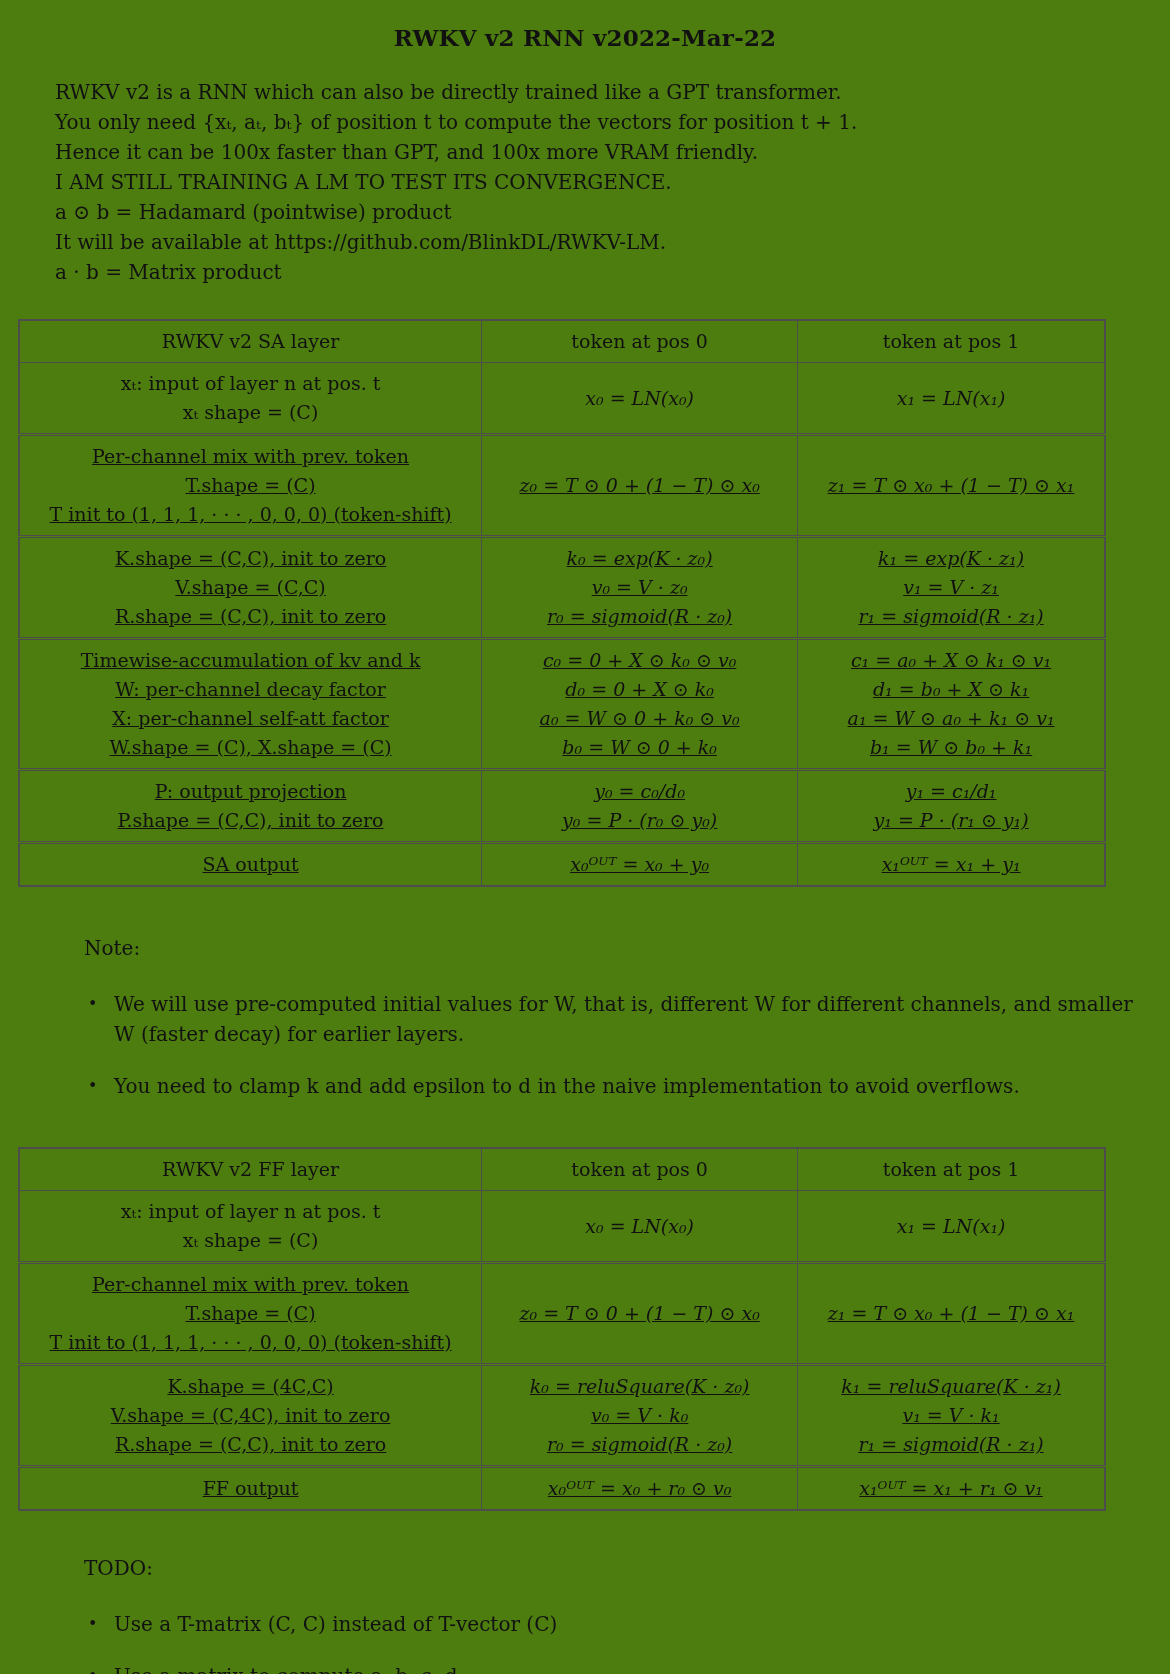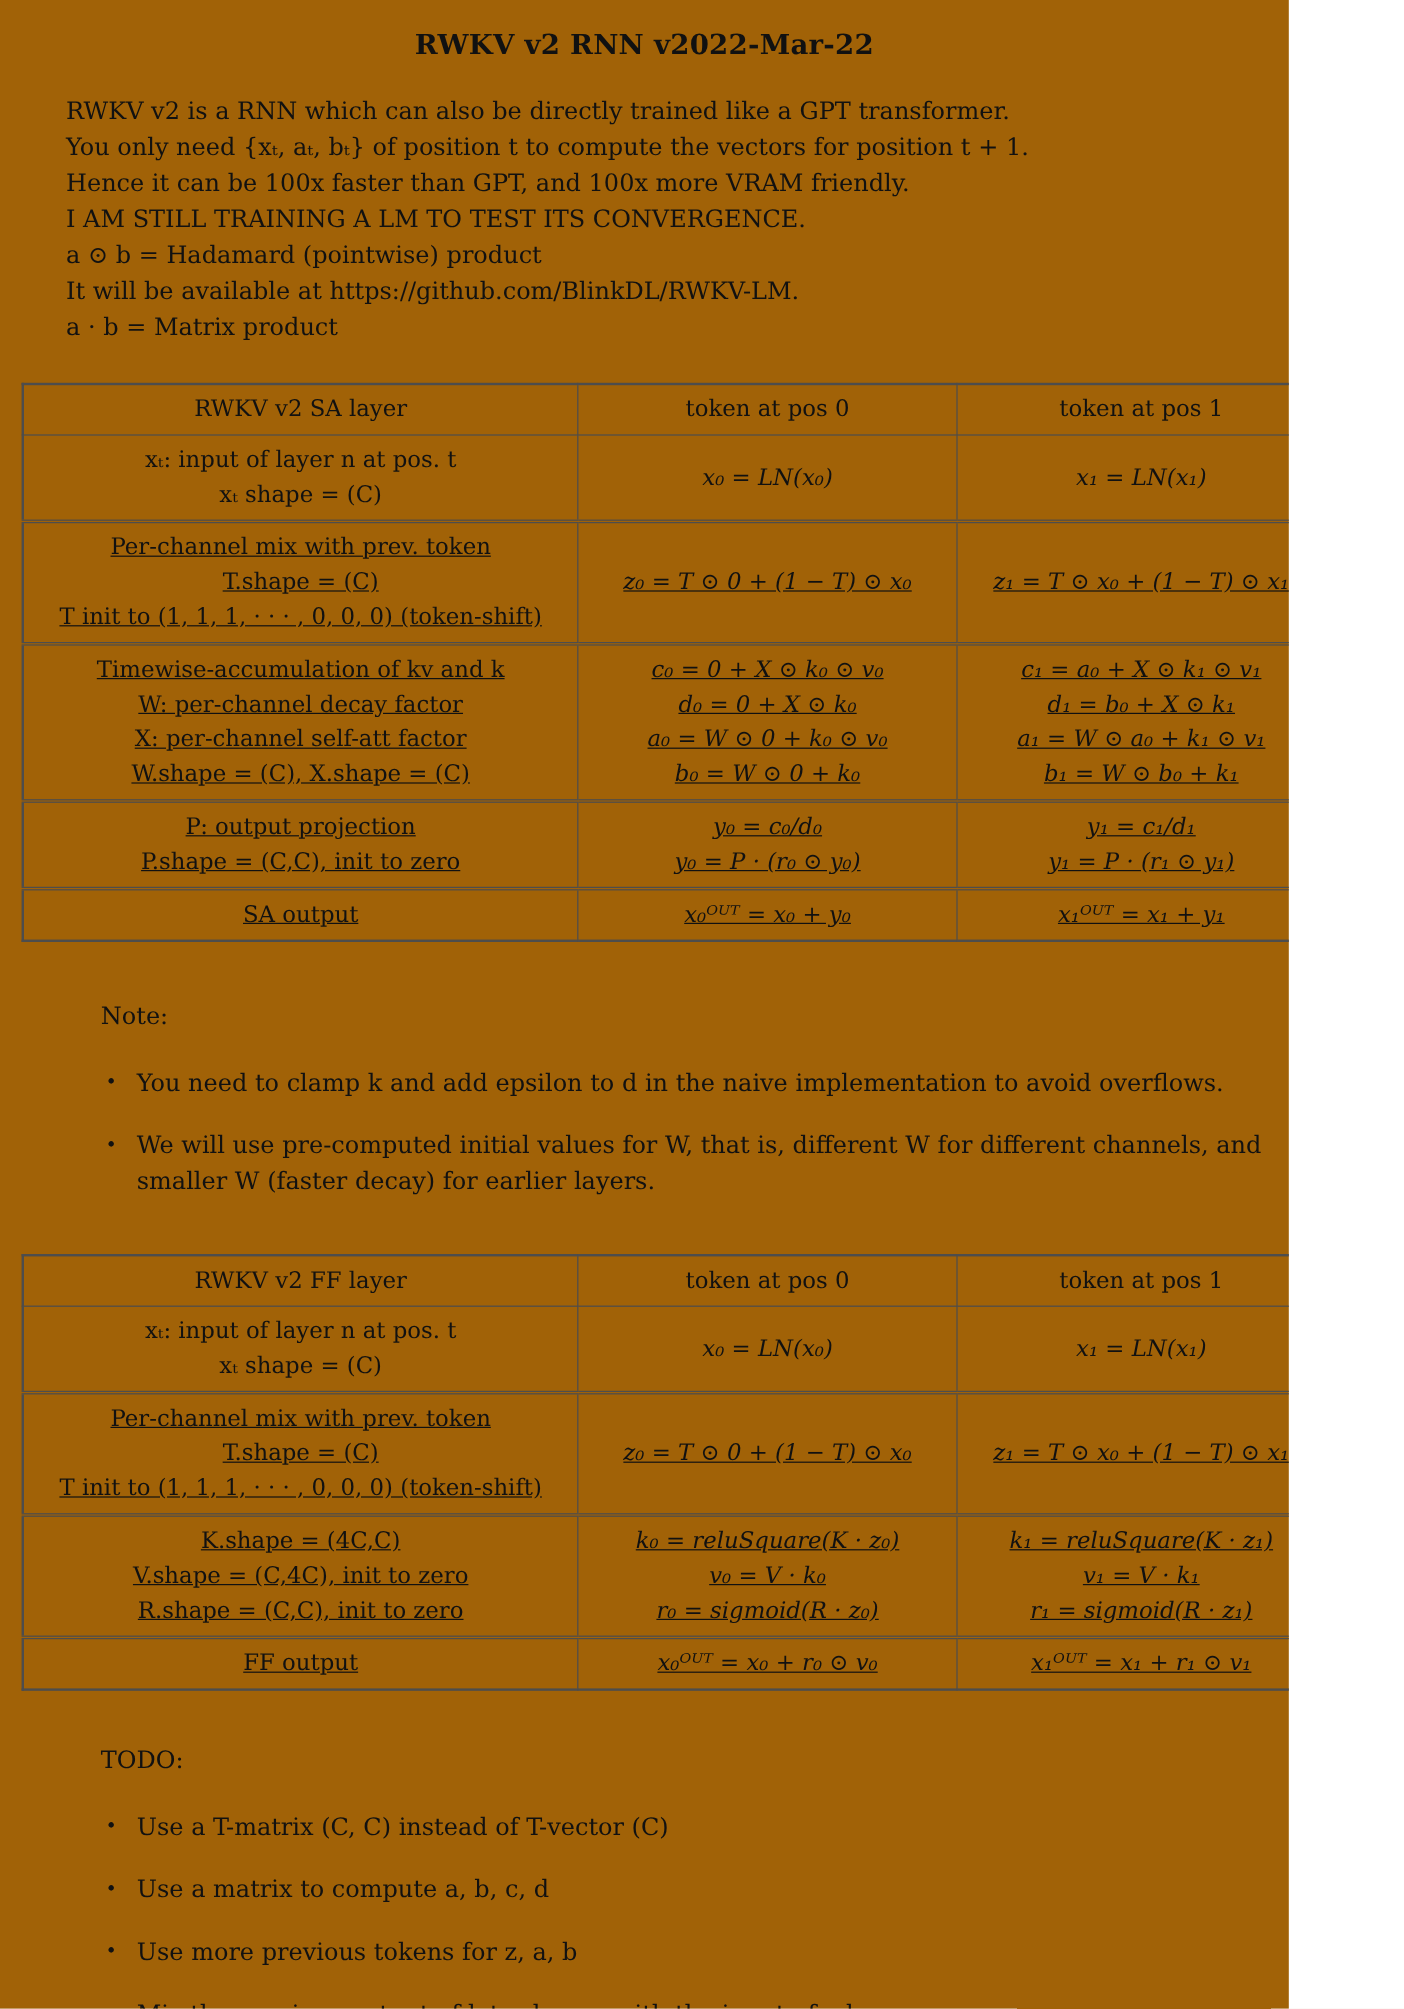--- a/index.html
+++ b/index.html
@@ -1,22 +1,22 @@
 <!DOCTYPE html>
 <html><head>
 <meta charset="utf-8">
 <style>
   * { margin: 0; padding: 0; box-sizing: border-box; }
   html, body { background: #ffffff; }
   .page {
     position: relative;
-    width: 1074px;
+    width: 1170px;
     height: 1674px;
     overflow: hidden;
-    background: #a16207;
+    background: #4d7c0f;
     color: #111111;
     font-family: "DejaVu Serif", "Liberation Serif", serif;
     padding-top: 24px;
   }
   .title {
     text-align: center;
     font-size: 23px;
     font-weight: bold;
     letter-spacing: 0.2px;
   }
@@ -109,20 +109,31 @@
         <td class="math">x₁ = LN(x₁)</td>
       </tr>
       <tr class="body-row">
         <td class="label">Per-channel mix with prev. token
 T.shape = (C)
 T init to (1, 1, 1, · · · , 0, 0, 0) (token-shift)</td>
         <td class="math">z₀ = T ⊙ 0 + (1 − T) ⊙ x₀</td>
         <td class="math">z₁ = T ⊙ x₀ + (1 − T) ⊙ x₁</td>
       </tr>
       <tr class="body-row">
+        <td class="label">K.shape = (C,C), init to zero
+V.shape = (C,C)
+R.shape = (C,C), init to zero</td>
+        <td class="math">k₀ = exp(K · z₀)
+v₀ = V · z₀
+r₀ = sigmoid(R · z₀)</td>
+        <td class="math">k₁ = exp(K · z₁)
+v₁ = V · z₁
+r₁ = sigmoid(R · z₁)</td>
+      </tr>
+      <tr class="body-row">
         <td class="label">Timewise-accumulation of kv and k
 W: per-channel decay factor
 X: per-channel self-att factor
 W.shape = (C), X.shape = (C)</td>
         <td class="math">c₀ = 0 + X ⊙ k₀ ⊙ v₀
 d₀ = 0 + X ⊙ k₀
 a₀ = W ⊙ 0 + k₀ ⊙ v₀
 b₀ = W ⊙ 0 + k₀</td>
         <td class="math">c₁ = a₀ + X ⊙ k₁ ⊙ v₁
 d₁ = b₀ + X ⊙ k₁
@@ -141,22 +152,22 @@
         <td class="label">SA output</td>
         <td class="math">x₀ᴼᵁᵀ = x₀ + y₀</td>
         <td class="math">x₁ᴼᵁᵀ = x₁ + y₁</td>
       </tr>
     </tbody>
   </table>
 
   <div class="section section-note">
     <div class="section-heading">Note:</div>
     <ul class="bullet-list">
+      <li>We will use pre-computed initial values for W, that is, different W for different channels, and smaller W (faster decay) for earlier layers.</li>
       <li>You need to clamp k and add epsilon to d in the naive implementation to avoid overflows.</li>
-      <li>We will use pre-computed initial values for W, that is, different W for different channels, and smaller W (faster decay) for earlier layers.</li>
     </ul>
   </div>
 
   <table class="formula-table ff-table">
     <colgroup>
       <col style="width:42.6%">
       <col style="width:29.1%">
       <col style="width:28.3%">
     </colgroup>
     <tbody>

